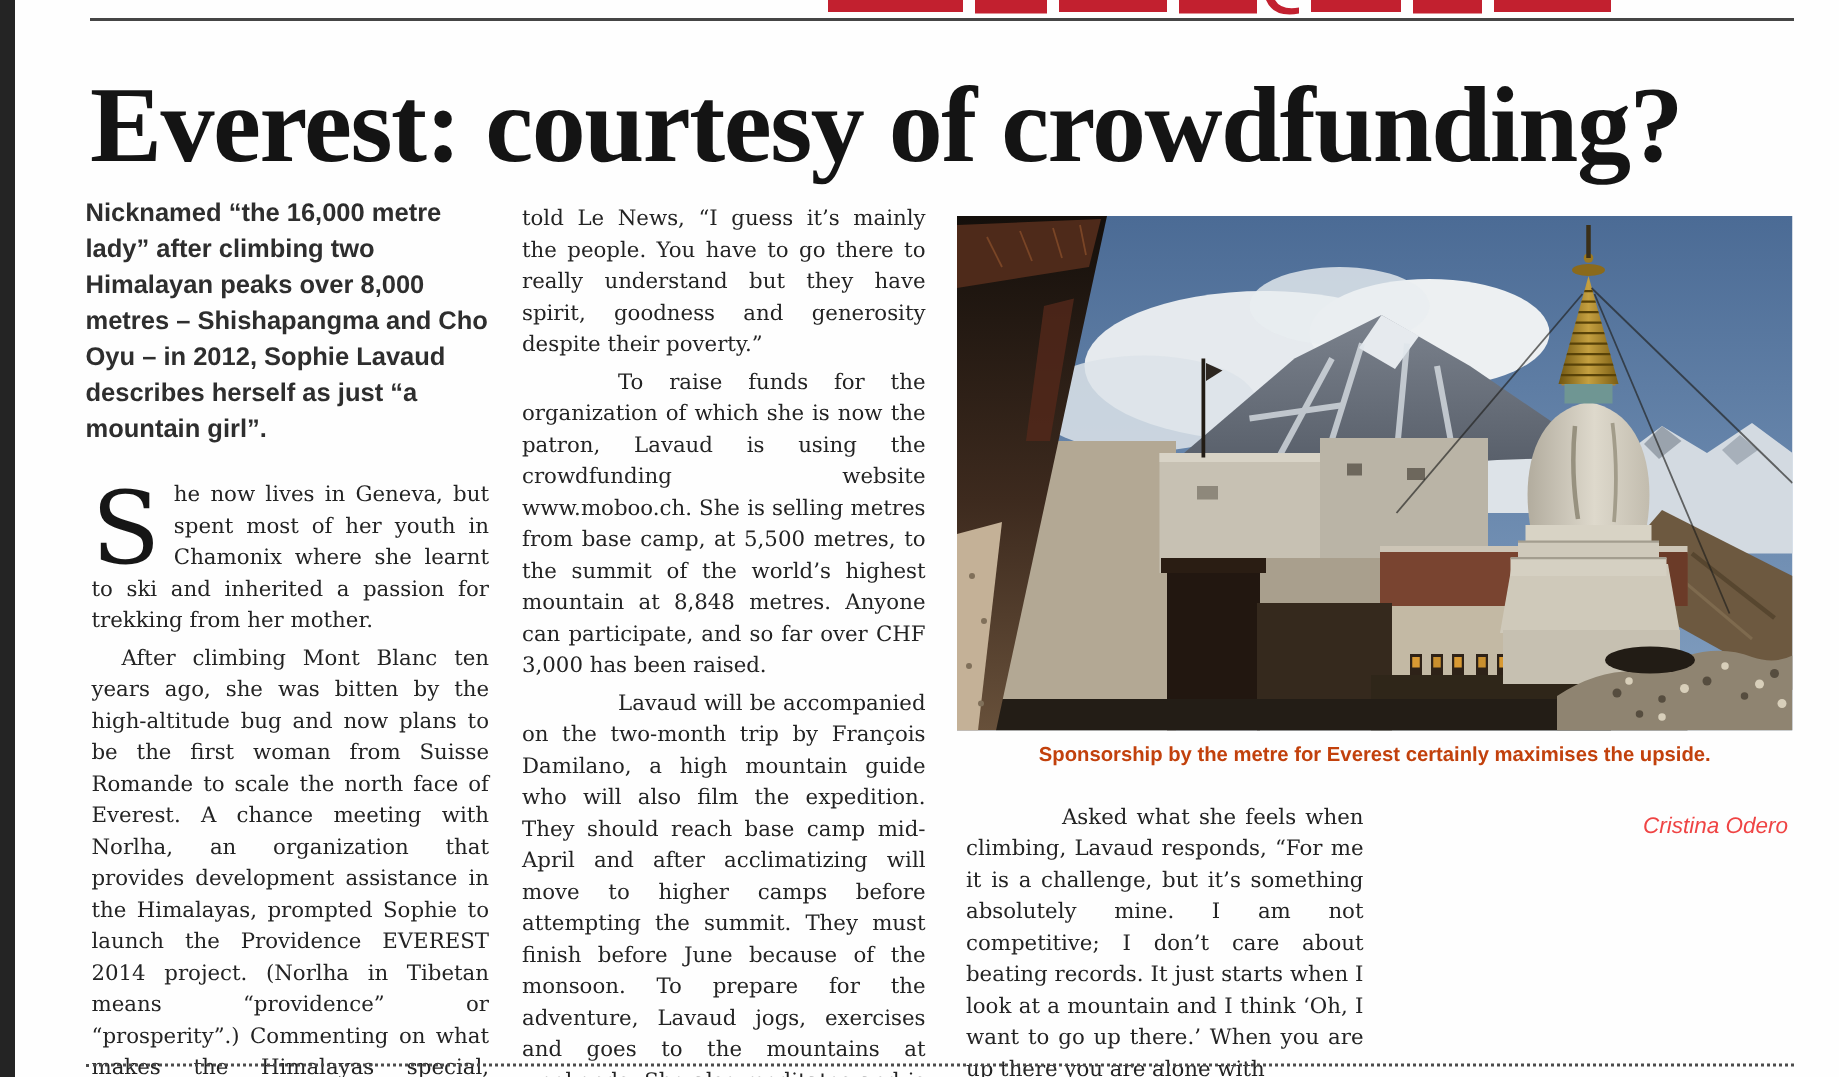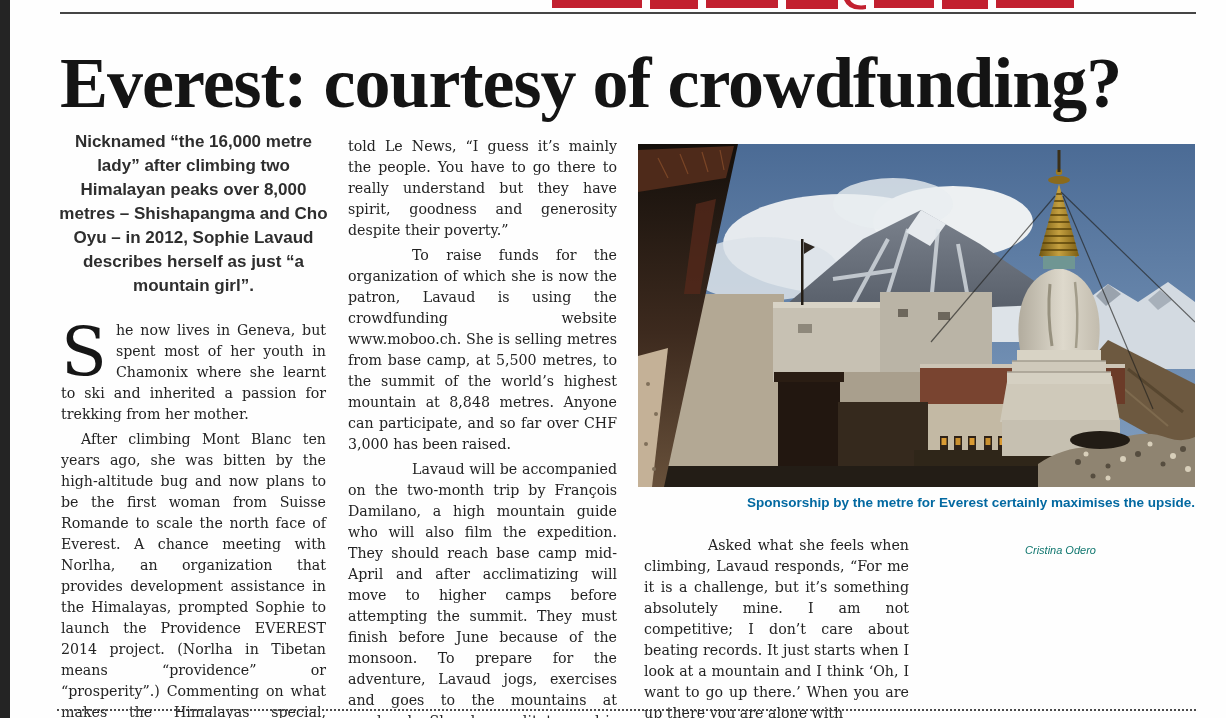--- a/index.html
+++ b/index.html
@@ -17,33 +17,33 @@
             letter-spacing:-1px;color:#141414;white-space:nowrap;}
   
   .col{position:absolute;text-align:justify;font-size:14.2px;line-height:21px;
        font-family:"DejaVu Serif",serif;color:#232323;}
   .col p{margin:4px;}
   .col1{left:57px;top:130px;width:273px;}
   .col2{left:344px;top:132px;width:277px;}
   .col3{left:640px;top:531px;width:273px;}
   .col4{left:925px;top:531px;width:271px;}
   .lede{font-family:"Liberation Sans",sans-serif;font-weight:700;font-size:17px;
-        line-height:24px;color:#2e2e2e;text-align:center;margin:0 0 22px 0 !important;}
+        line-height:24px;color:#2e2e2e;text-align:left;margin:0 0 22px 0 !important;}
   .ind{text-indent:20px;}
   .medind{text-indent:30px;}
   .bigind{text-indent:64px;}
   .dropcap{float:left;font-family:"DejaVu Serif",serif;font-weight:400;font-size:67px;
            line-height:54px;padding:5px 9px 0 0;color:#161616;}
   
   .photo-wrap{position:absolute;left:638px;top:144px;width:557px;}
   .photo-wrap svg{display:block;}
   .caption{font-family:"Liberation Sans",sans-serif;font-weight:700;font-size:13.5px;
-           color:#0369a1;margin-top:8px;text-align:right;}
-  .byline{font-family:"Liberation Sans",sans-serif;font-style:italic;font-size:11px;
-          color:#0f766e;text-align:center;margin-top:9px !important;}
+           color:#c2410c;margin-top:8px;text-align:center;}
+  .byline{font-family:"Liberation Sans",sans-serif;font-style:italic;font-size:15px;
+          color:#ef4444;text-align:right;margin-top:9px !important;}
   .bottom-dotted{position:absolute;left:57px;top:709px;width:1139px;height:0;
                  border-top:2px dotted #4c4c4c;}
 </style>
 </head>
 <body>
 
 <div class="page">
 
   <div class="scan-bar"></div>
 

